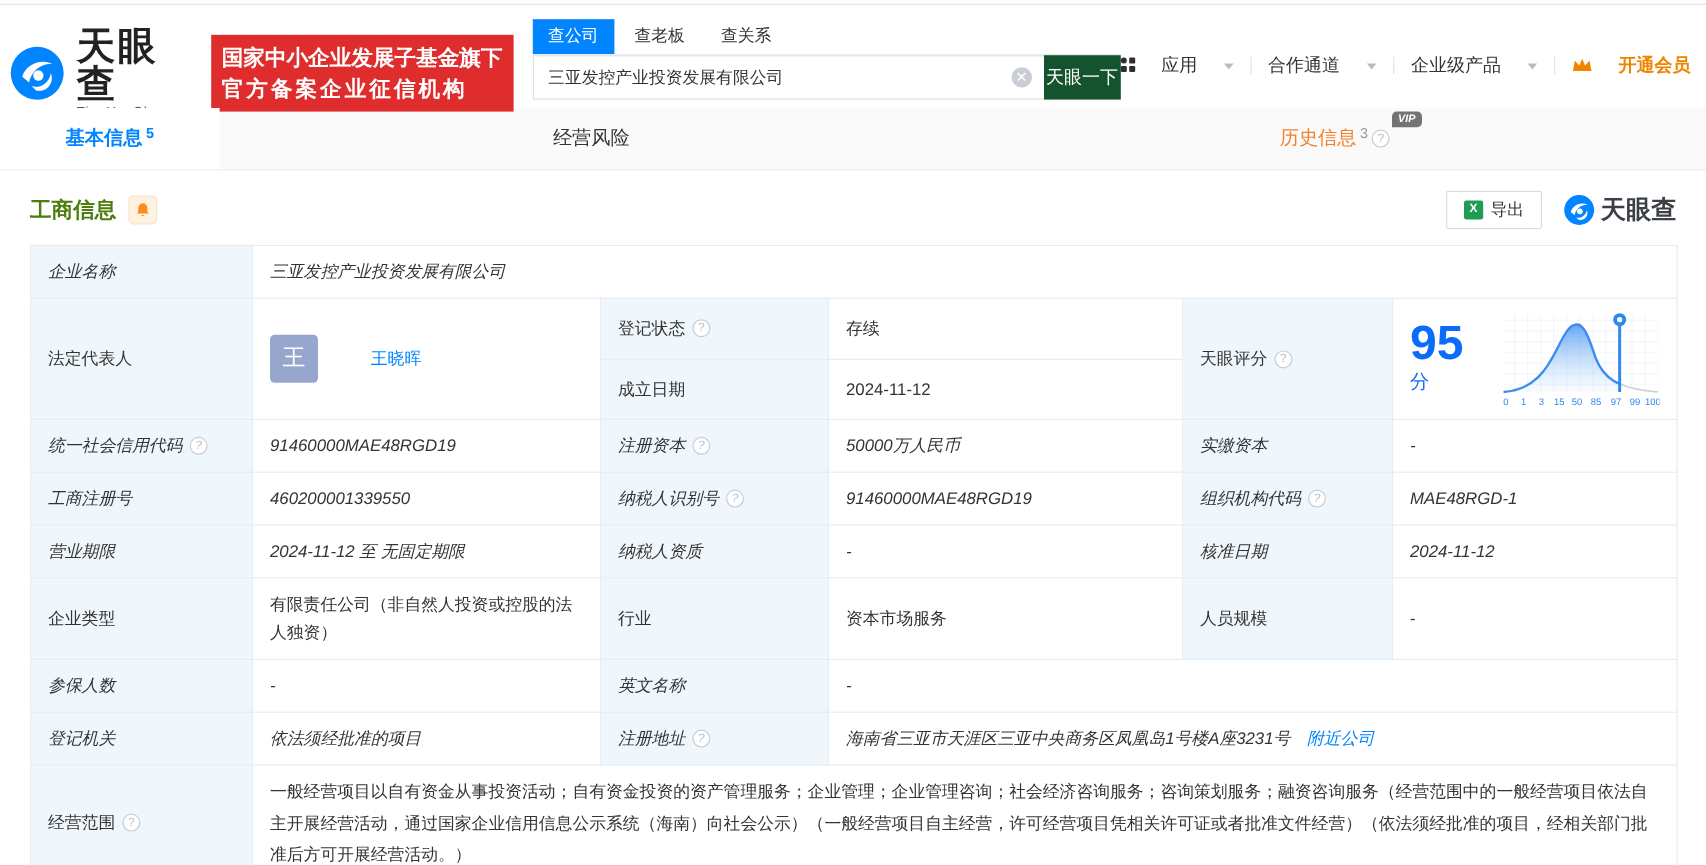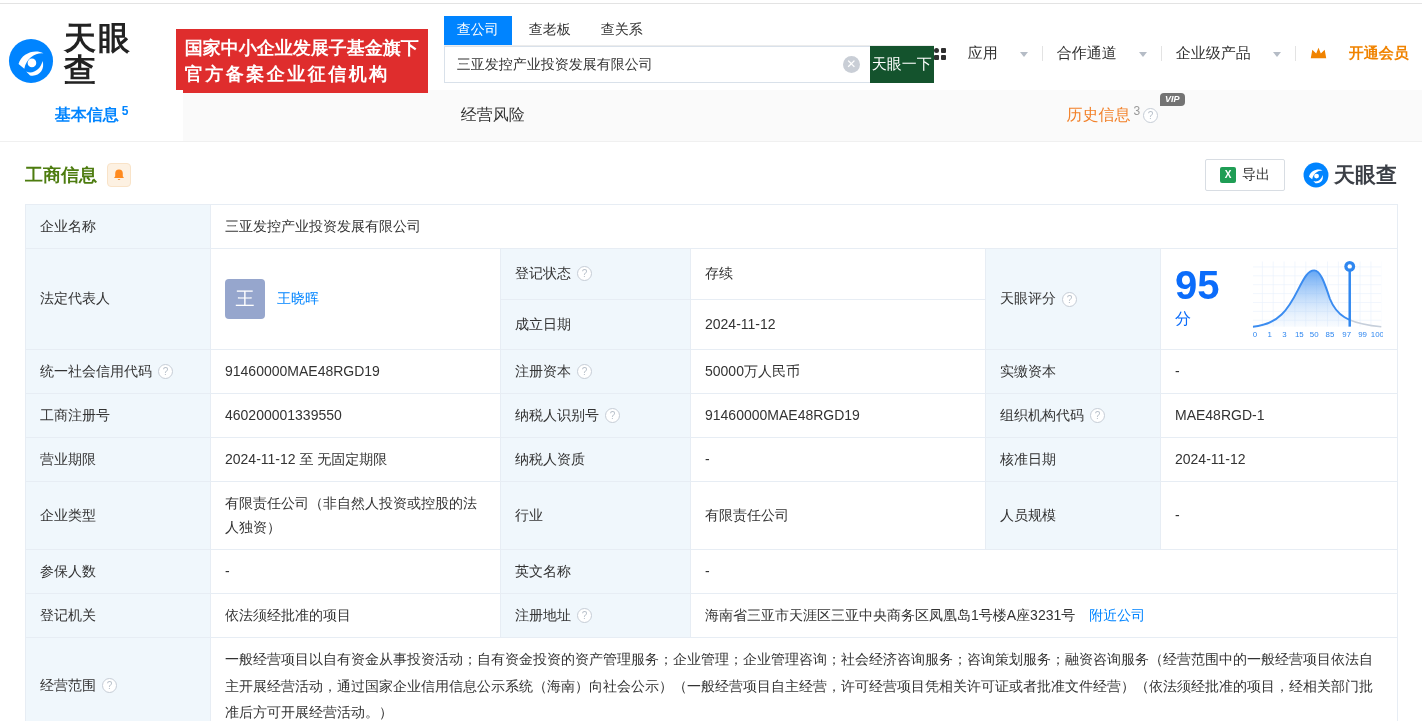--- a/index.html
+++ b/index.html
@@ -56,23 +56,23 @@
   .excel-icon { width:16px; height:16px; background:#1f9d55; border-radius:2px; color:#fff; font-size:10px; font-weight:bold; line-height:16px; text-align:center; }
   .watermark { display:flex; align-items:center; gap:5px; font-size:21px; font-weight:bold; color:#3b3f46; }
   .watermark svg { width:26px; height:26px; }
 
   
   table.info { width:1372px; margin:0 25px; border-collapse:collapse; table-layout:fixed; font-size:14px; }
   table.info td { border:1px solid #e7edf4; padding:8px 14px; vertical-align:middle; line-height:1.65; word-break:break-all; }
   td.lbl { background:#f0f7fc; color:#333; }
   td.val { background:#fff; color:#333; }
   .lbl-inner { display:flex; align-items:center; gap:6px; }
-  tr.h44 td { height:44px; }
+  tr.h44 td { height:44px;font-style:italic; }
   .green { color:#00a848; }
-  .link { color:#0084ff; cursor:pointer; text-decoration:none; }
+  .link { color:#0084ff; cursor:pointer; text-decoration:none;margin-left:32px; }
   .rep-cell { display:flex; align-items:center; gap:12px; }
   .avatar { width:40px; height:40px; border-radius:4px; background:#96a6cd; color:#fff; font-size:19px; display:flex; align-items:center; justify-content:center; }
   .score-cell { display:flex; align-items:center; gap:16px; }
   .score-num { font-size:40px; font-weight:bold; color:#0b6cfa; line-height:1; }
   .score-unit { font-size:16px; color:#0b6cfa; }
   .dash { color:#333; }
 </style>
 </head>
 <body>
 
@@ -325,21 +325,21 @@
     <td class="lbl">纳税人资质</td>
     <td class="val dash">-</td>
     <td class="lbl">核准日期</td>
     <td class="val">2024-11-12</td>
   </tr>
 
   <tr style="height:68px">
     <td class="lbl">企业类型</td>
     <td class="val">有限责任公司（非自然人投资或控股的法人独资）</td>
     <td class="lbl">行业</td>
-    <td class="val">有限责任公司</td>
+    <td class="val">资本市场服务</td>
     <td class="lbl">人员规模</td>
     <td class="val dash">-</td>
   </tr>
 
   <tr class="h44">
     <td class="lbl">参保人数</td>
     <td class="val dash">-</td>
     <td class="lbl">英文名称</td>
     <td class="val dash" colspan="3">-</td>
   </tr>

